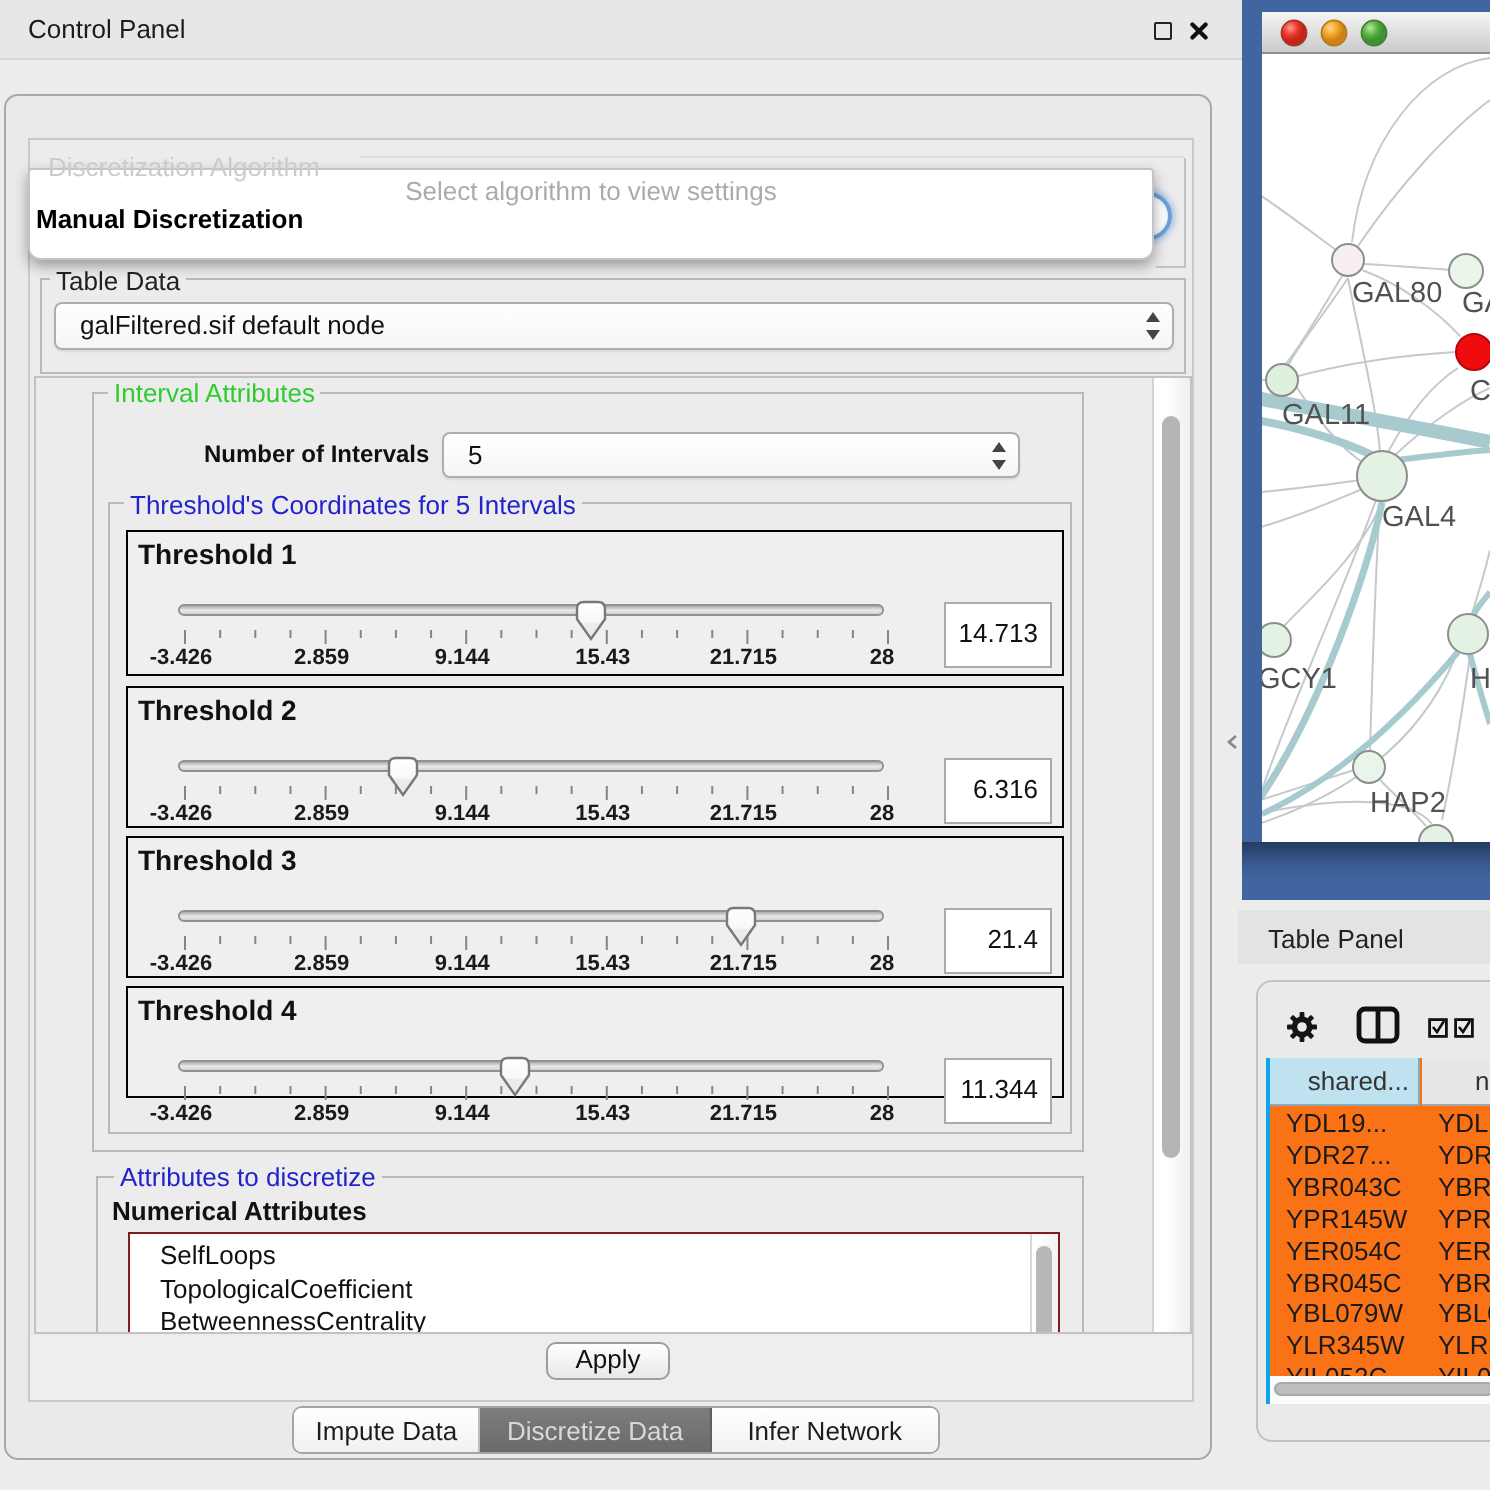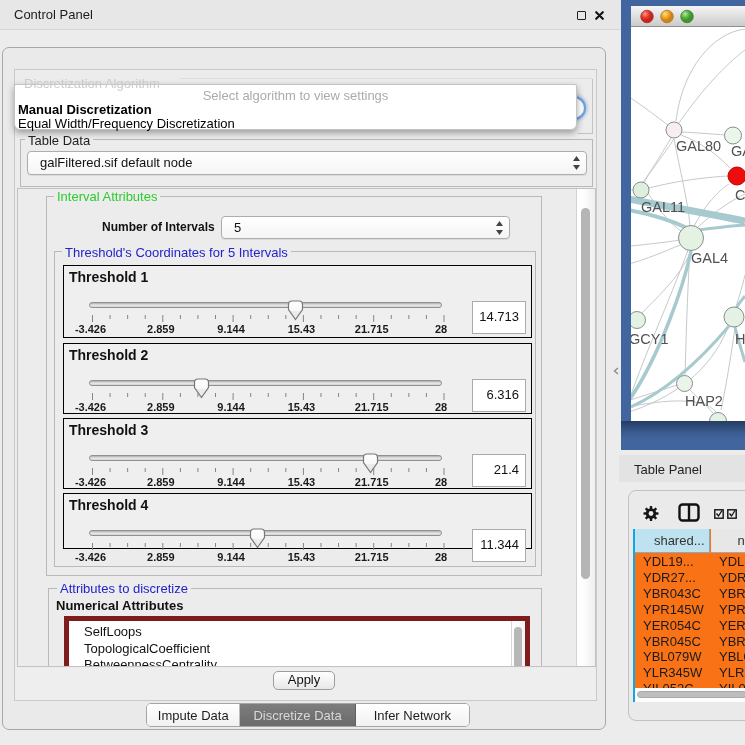--- a/index.html
+++ b/index.html
@@ -64,21 +64,20 @@
   <div class="abs" style="left:24px; top:76px; font-size:13px; color:#cbcbcb; z-index:40;">Discretization Algorithm</div>
   <div class="abs" style="left:180px; top:78px; width:412px; height:1px; background:#dedede; z-index:5;"></div>
   <div class="abs" style="left:592px; top:79px; width:1px; height:55px; background:#c2c2c2; z-index:5;"></div>
   <div class="abs" style="left:578px; top:133px; width:15px; height:1px; background:#c2c2c2; z-index:5;"></div>
 
   <div class="abs" style="left:556px; top:96px; width:30px; height:24px; background:#fff; border:2.5px solid #6f9fd8; border-radius:0 12px 12px 0; box-shadow:0 0 3px 1.5px rgba(110,160,220,0.55), inset 0 0 2px rgba(110,160,220,0.4); z-index:6;"></div>
 
   <div class="abs" id="popup">
     <div style="position:absolute; left:0; top:3px; width:100%; text-align:center; color:#ababab;">Select algorithm to view settings</div>
     <div style="position:absolute; left:3px; top:17px; font-weight:bold; color:#000;">Manual Discretization</div>
-    <div style="position:absolute; left:3px; top:31px; color:#000;">Equal Width/Frequency Discretization</div>
   </div>
 
   <div class="groupbox" style="left:20px; top:139px; width:573px; height:48px;"></div>
   <div class="grouptitle" style="left:25px; top:133px; color:#222;">Table Data</div>
   <div class="combo" style="left:27px; top:151px; width:560px; height:24px;">
     <div class="ctext">galFiltered.sif default node</div>
     <svg width="9" height="16" viewBox="0 0 9 16">
         <path d="M4.5,1 L8,6 L1,6 Z" fill="#444"></path>
         <path d="M4.5,15 L8,10 L1,10 Z" fill="#444"></path>
       </svg>
@@ -288,21 +287,21 @@
               </linearGradient>
             </defs>
             <path d="M1.5,4.5 Q1.5,1 5,1 L12,1 Q15.5,1 15.5,4.5 L15.5,9.5 L8.5,19.5 L1.5,9.5 Z" fill="url(#tg3)" stroke="#787878" stroke-width="1.2"></path>
           </svg>
           <div class="valbox">11.344</div>
         </div>
 
       <div class="groupbox" style="left:30px; top:399px; width:494px; height:90px;"></div>
       <div class="grouptitle" style="left:39px; top:392px; color:#2323cc;">Attributes to discretize</div>
       <div class="abs" style="left:38px; top:409px; font-size:13px; font-weight:bold; color:#111;">Numerical Attributes</div>
-      <div class="abs" style="left:46px; top:427px; width:466px; height:62px; background:#fff; border:5px solid #7f1d1d; font-size:13px; color:#111;">
+      <div class="abs" style="left:46px; top:427px; width:466px; height:62px; background:#fff; border:1px solid #7f1d1d; font-size:13px; color:#111;">
         <div style="padding:3px 0 0 15px; line-height:16.6px;">SelfLoops<br>TopologicalCoefficient<br>BetweennessCentrality</div>
         <div style="position:absolute; right:0; top:0; width:14px; height:62px; border-left:1px solid #d8d8d8; background:linear-gradient(to right,#ffffff,#f3f3f3);"></div>
         <div style="position:absolute; right:3px; top:6px; width:8.5px; height:62px; background:#b7b7b7; border-radius:4px;"></div>
       </div>
 
     </div>
 
     <div class="abs" style="right:0; top:0; width:19px; height:477px; background:linear-gradient(to right,#ffffff 30%,#efefef); border-left:1px solid #d2d2d2;"></div>
     <div class="abs" style="right:5px; top:19px; width:9px; height:371px; background:#b5b5b5; border-radius:4.5px;"></div>
   </div>

